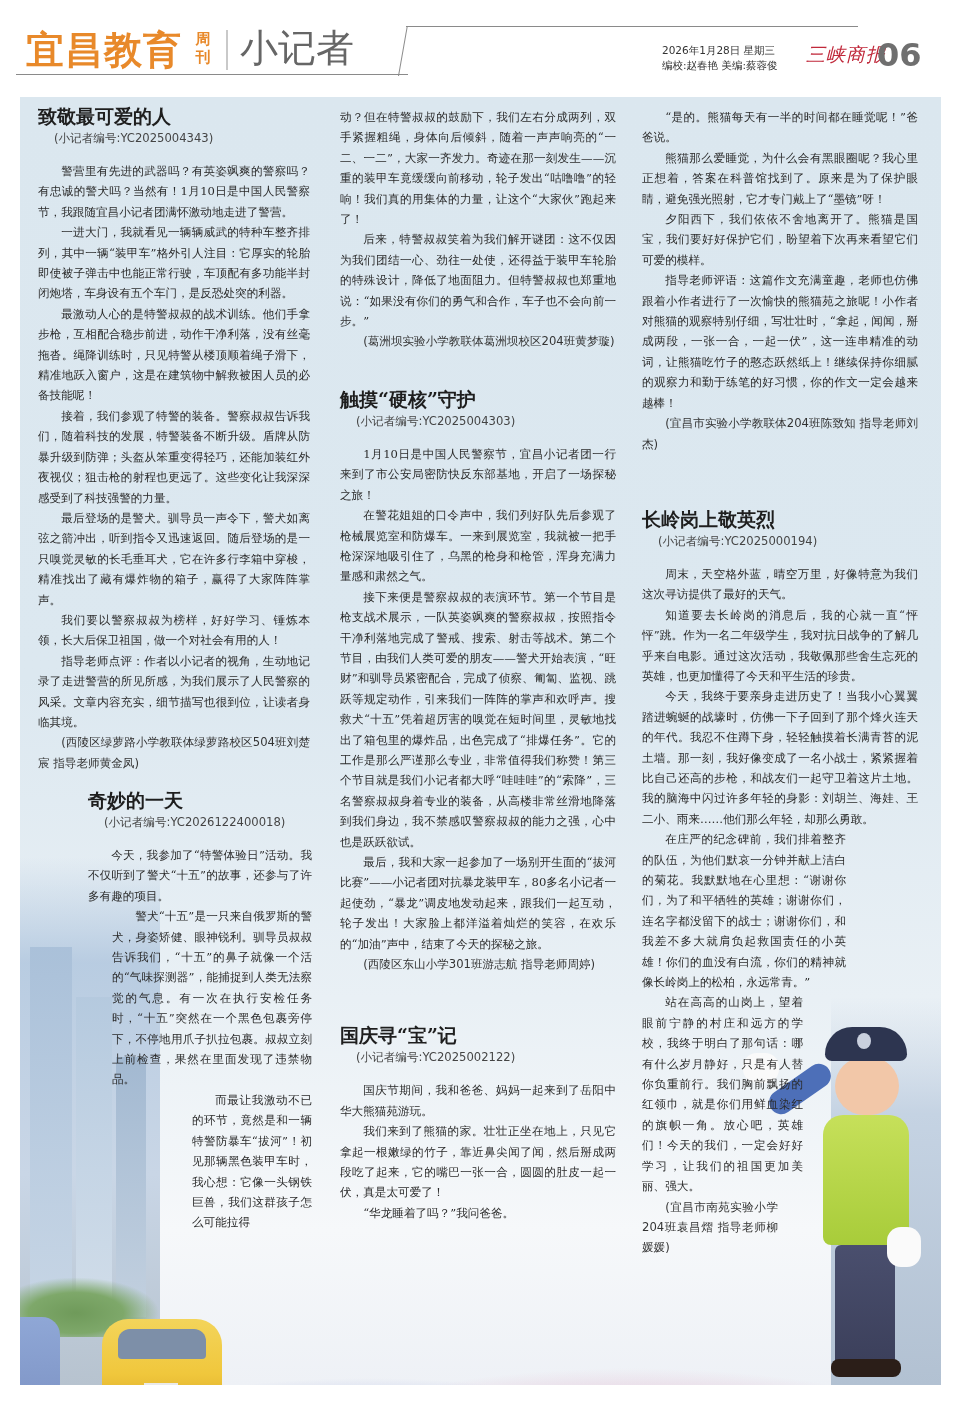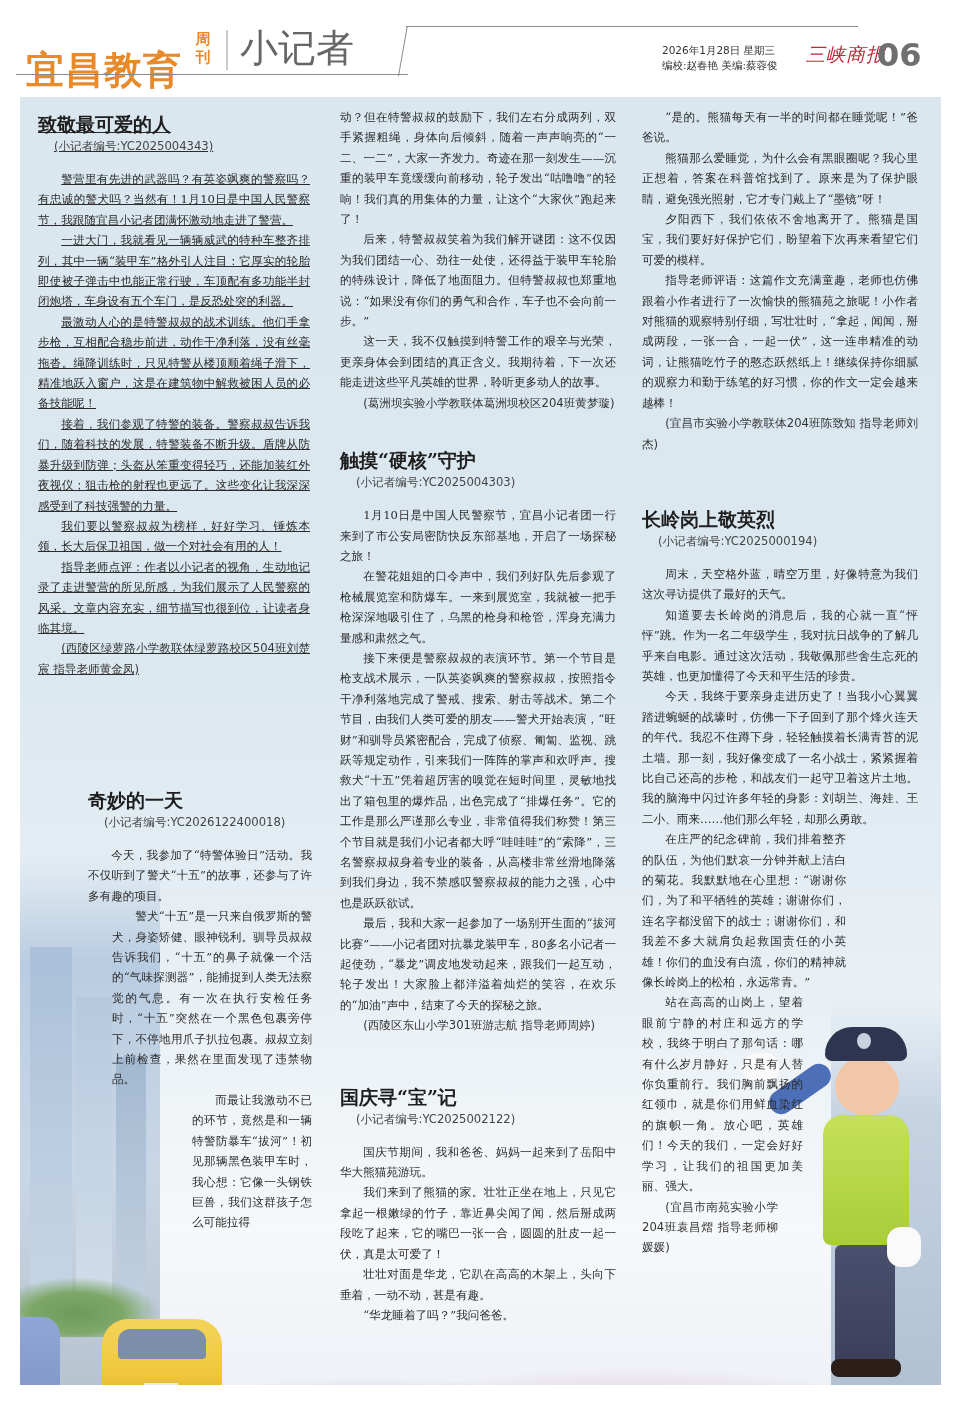--- a/index.html
+++ b/index.html
@@ -10,21 +10,20 @@
     color: #2a2a2a;
     position: relative;
   }
   
   .masthead { position: absolute; left: 0; top: 0; width: 960px; height: 92px; }
   .brand {
     position: absolute; left: 26px; top: 28px;
     font-family: "DejaVu Sans", "Liberation Sans", sans-serif;
     font-weight: bold; font-size: 38px; color: #e8892a; letter-spacing: 1px;
     line-height: 44px;
-    margin-top: 20px;
   }
   .brand-sub {
     position: absolute; left: 192px; top: 30px; width: 22px;
     font-family: "DejaVu Sans", "Liberation Sans", sans-serif;
     font-size: 15px; line-height: 18px; color: #e8892a; font-weight: bold;
     text-align: center;
   }
   .mast-divider { position: absolute; left: 226px; top: 30px; width: 2px; height: 40px; background: #c9c9c9; }
   .section-title {
     position: absolute; left: 240px; top: 24px;
@@ -154,61 +153,60 @@
     <div class="glove"></div>
     <div class="legs"></div>
     <div class="shoes"></div>
     <div class="vest"></div>
     <div class="glove2"></div>
     <div class="face"></div>
     <div class="cap"></div>
     <div class="badge"></div>
   </div>
 
-  <section class="col" style="left:18px; top:14px; width:272px;text-decoration:underline;">
+  <section class="col" style="left:18px; top:6px; width:272px;">
     <h2 class="art-title">致敬最可爱的人</h2>
     <div class="art-id">(小记者编号:YC2025004343)</div>
     <p>警营里有先进的武器吗？有英姿飒爽的警察吗？有忠诚的警犬吗？当然有！1月10日是中国人民警察节，我跟随宜昌小记者团满怀激动地走进了警营。</p>
     <p>一进大门，我就看见一辆辆威武的特种车整齐排列，其中一辆“装甲车”格外引人注目：它厚实的轮胎即使被子弹击中也能正常行驶，车顶配有多功能半封闭炮塔，车身设有五个车门，是反恐处突的利器。</p>
     <p>最激动人心的是特警叔叔的战术训练。他们手拿步枪，互相配合稳步前进，动作干净利落，没有丝毫拖沓。绳降训练时，只见特警从楼顶顺着绳子滑下，精准地跃入窗户，这是在建筑物中解救被困人员的必备技能呢！</p>
     <p>接着，我们参观了特警的装备。警察叔叔告诉我们，随着科技的发展，特警装备不断升级。盾牌从防暴升级到防弹；头盔从笨重变得轻巧，还能加装红外夜视仪；狙击枪的射程也更远了。这些变化让我深深感受到了科技强警的力量。</p>
+    <p>最后登场的是警犬。驯导员一声令下，警犬如离弦之箭冲出，听到指令又迅速返回。随后登场的是一只嗅觉灵敏的长毛垂耳犬，它在许多行李箱中穿梭，精准找出了藏有爆炸物的箱子，赢得了大家阵阵掌声。</p>
     <p>我们要以警察叔叔为榜样，好好学习、锤炼本领，长大后保卫祖国，做一个对社会有用的人！</p>
     <p>指导老师点评：作者以小记者的视角，生动地记录了走进警营的所见所感，为我们展示了人民警察的风采。文章内容充实，细节描写也很到位，让读者身临其境。</p>
     <p class="credit">(西陵区绿萝路小学教联体绿萝路校区504班刘楚宸  指导老师黄金凤)</p>
   </section>
 
   <section class="col narrow" style="left:68px; top:690px; width:224px;">
     <h2 class="art-title">奇妙的一天</h2>
     <div class="art-id">(小记者编号:YC2026122400018)</div>
     <p>今天，我参加了“特警体验日”活动。我不仅听到了警犬“十五”的故事，还参与了许多有趣的项目。</p>
     <p style="margin-left:24px;">警犬“十五”是一只来自俄罗斯的警犬，身姿矫健、眼神锐利。驯导员叔叔告诉我们，“十五”的鼻子就像一个活的“气味探测器”，能捕捉到人类无法察觉的气息。有一次在执行安检任务时，“十五”突然在一个黑色包裹旁停下，不停地用爪子扒拉包裹。叔叔立刻上前检查，果然在里面发现了违禁物品。</p>
     <p style="margin-left:104px;">而最让我激动不已的环节，竟然是和一辆特警防暴车“拔河”！初见那辆黑色装甲车时，我心想：它像一头钢铁巨兽，我们这群孩子怎么可能拉得</p>
   </section>
 
   <section class="col" style="left:320px; top:10px; width:276px;">
     <p class="cont">动？但在特警叔叔的鼓励下，我们左右分成两列，双手紧握粗绳，身体向后倾斜，随着一声声响亮的“一二、一二”，大家一齐发力。奇迹在那一刻发生——沉重的装甲车竟缓缓向前移动，轮子发出“咕噜噜”的轻响！我们真的用集体的力量，让这个“大家伙”跑起来了！</p>
     <p>后来，特警叔叔笑着为我们解开谜团：这不仅因为我们团结一心、劲往一处使，还得益于装甲车轮胎的特殊设计，降低了地面阻力。但特警叔叔也郑重地说：“如果没有你们的勇气和合作，车子也不会向前一步。”</p>
-    <p>这一天，我不仅触摸到特警工作的艰辛与光荣，更亲身体会到团结的真正含义。我期待着，下一次还能走进这些平凡英雄的世界，聆听更多动人的故事。</p>
     <p class="credit">(葛洲坝实验小学教联体葛洲坝校区204班黄梦璇)</p>
 
     <div style="height:34px;"></div>
     <h2 class="art-title">触摸“硬核”守护</h2>
     <div class="art-id">(小记者编号:YC2025004303)</div>
     <p>1月10日是中国人民警察节，宜昌小记者团一行来到了市公安局密防快反东部基地，开启了一场探秘之旅！</p>
     <p>在警花姐姐的口令声中，我们列好队先后参观了枪械展览室和防爆车。一来到展览室，我就被一把手枪深深地吸引住了，乌黑的枪身和枪管，浑身充满力量感和肃然之气。</p>
     <p>接下来便是警察叔叔的表演环节。第一个节目是枪支战术展示，一队英姿飒爽的警察叔叔，按照指令干净利落地完成了警戒、搜索、射击等战术。第二个节目，由我们人类可爱的朋友——警犬开始表演，“旺财”和驯导员紧密配合，完成了侦察、匍匐、监视、跳跃等规定动作，引来我们一阵阵的掌声和欢呼声。搜救犬“十五”凭着超厉害的嗅觉在短时间里，灵敏地找出了箱包里的爆炸品，出色完成了“排爆任务”。它的工作是那么严谨那么专业，非常值得我们称赞！第三个节目就是我们小记者都大呼“哇哇哇”的“索降”，三名警察叔叔身着专业的装备，从高楼非常丝滑地降落到我们身边，我不禁感叹警察叔叔的能力之强，心中也是跃跃欲试。</p>
     <p>最后，我和大家一起参加了一场别开生面的“拔河比赛”——小记者团对抗暴龙装甲车，80多名小记者一起使劲，“暴龙”调皮地发动起来，跟我们一起互动，轮子发出！大家脸上都洋溢着灿烂的笑容，在欢乐的“加油”声中，结束了今天的探秘之旅。</p>
     <p class="credit">(西陵区东山小学301班游志航  指导老师周婷)</p>
 
     <div style="height:48px;"></div>
     <h2 class="art-title">国庆寻“宝”记</h2>
     <div class="art-id">(小记者编号:YC2025002122)</div>
     <p>国庆节期间，我和爸爸、妈妈一起来到了岳阳中华大熊猫苑游玩。</p>
     <p>我们来到了熊猫的家。壮壮正坐在地上，只见它拿起一根嫩绿的竹子，靠近鼻尖闻了闻，然后掰成两段吃了起来，它的嘴巴一张一合，圆圆的肚皮一起一伏，真是太可爱了！</p>
-    <p>壮壮对面是华龙，它趴在高高的木架上，头向下垂着，一动不动，甚是有趣。</p>
     <p>“华龙睡着了吗？”我问爸爸。</p>
   </section>
 
   <section class="col" style="left:622px; top:10px; width:276px;">
     <p>“是的。熊猫每天有一半的时间都在睡觉呢！”爸爸说。</p>
     <p>熊猫那么爱睡觉，为什么会有黑眼圈呢？我心里正想着，答案在科普馆找到了。原来是为了保护眼睛，避免强光照射，它才专门戴上了“墨镜”呀！</p>
     <p>夕阳西下，我们依依不舍地离开了。熊猫是国宝，我们要好好保护它们，盼望着下次再来看望它们可爱的模样。</p>
     <p>指导老师评语：这篇作文充满童趣，老师也仿佛跟着小作者进行了一次愉快的熊猫苑之旅呢！小作者对熊猫的观察特别仔细，写壮壮时，“拿起，闻闻，掰成两段，一张一合，一起一伏”，这一连串精准的动词，让熊猫吃竹子的憨态跃然纸上！继续保持你细腻的观察力和勤于练笔的好习惯，你的作文一定会越来越棒！</p>
     <p class="credit">(宜昌市实验小学教联体204班陈致知  指导老师刘杰)</p>
 

